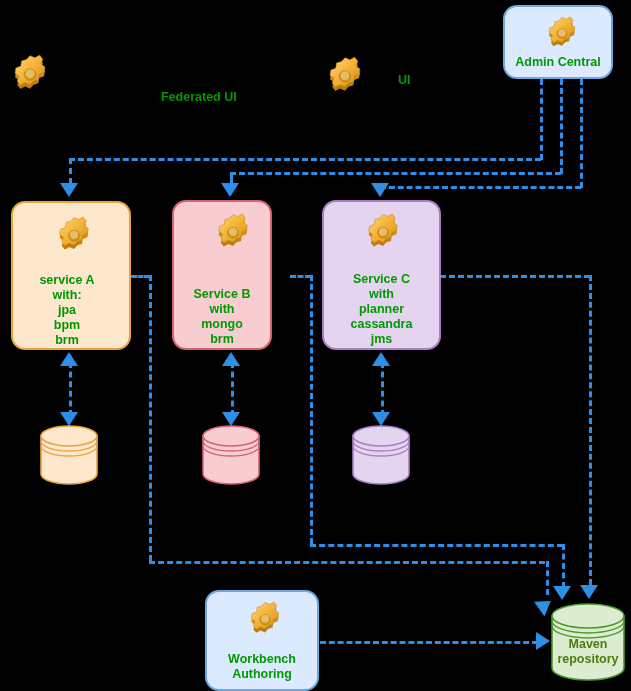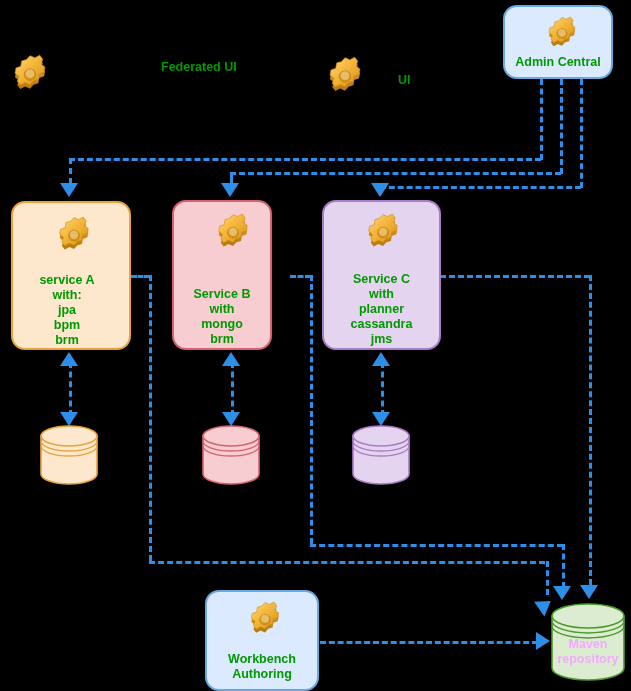--- a/index.html
+++ b/index.html
@@ -45,21 +45,21 @@
 
   
   .cyl {
     position: absolute;
   }
   .cyl-label {
     position: absolute;
     left: 0;
     right: 0;
     text-align: center;
-    color: #f0abfc;
+    color: #4d7c0f;
     font-weight: bold;
     font-size: 12.5px;
     line-height: 15px;
     white-space: pre-line;
   }
 
   
   .seg-h {
     position: absolute;
     height: 0;
@@ -329,17 +329,17 @@
               <stop offset="100%" stop-color="#b8760c"></stop>
             </linearGradient>
           </defs>
           <g transform="translate(0,7)">
             <path fill="url(#gsgear-icon-ui)" d="M50 8 l11 5 11-6 7 9 -4 11 9 7 -2 12 -11 4 -2 12 -11 3 -8 9 -11-5 -11 6 -7-9 4-11 -9-7 2-12 11-4 2-12 11-3z"></path>
           </g>
           <path fill="url(#gggear-icon-ui)" stroke="#c98a12" stroke-width="1.4" d="M50 6 l11 5 11-6 7 9 -4 11 9 7 -2 12 -11 4 -2 12 -11 3 -8 9 -11-5 -11 6 -7-9 4-11 -9-7 2-12 11-4 2-12 11-3z"></path>
           <ellipse cx="50" cy="49" rx="13" ry="13" fill="#d79316" stroke="#b3770c" stroke-width="1.2"></ellipse>
           <ellipse cx="50" cy="47" rx="10" ry="10" fill="#f3e0b4" opacity="0.55"></ellipse>
         </svg></div>
-      <div class="free-label" style="left: 135px; top: 60px; padding-left: 26px;">Federated UI</div>
+      <div class="free-label" style="left: 135px; top: 90px; padding-left: 26px;">Federated UI</div>
       <div class="free-label" style="left: 398px; top: 73px;">UI</div>
     </div>
 
 </div>
 
 </body></html>

